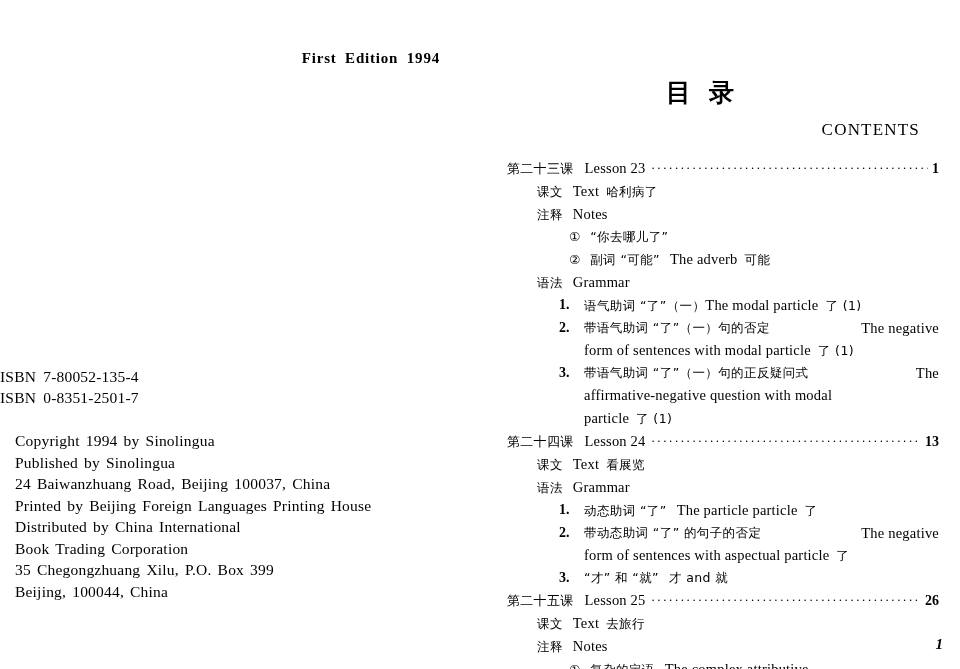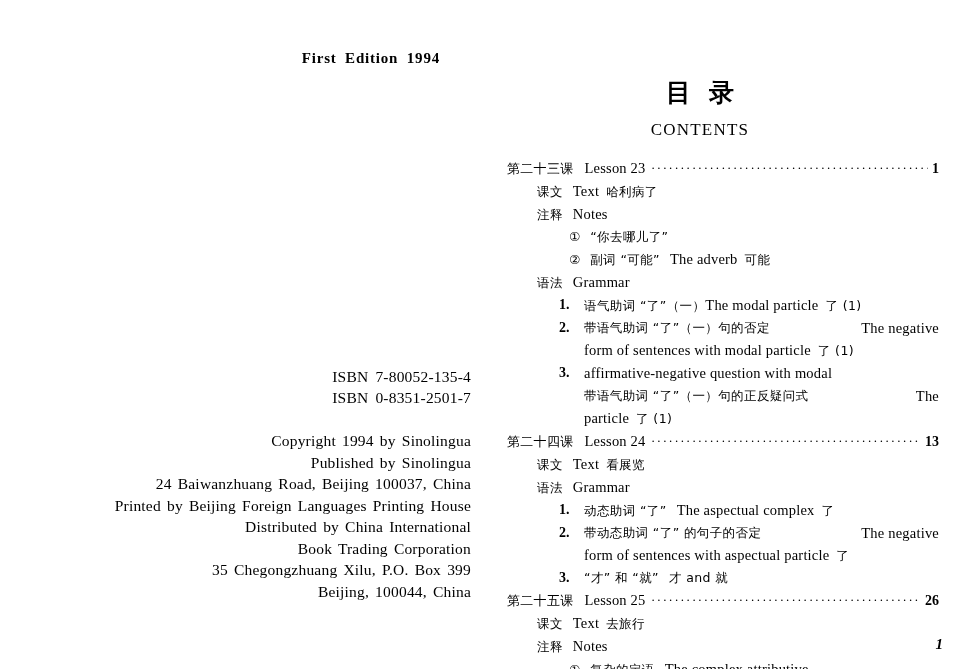--- a/index.html
+++ b/index.html
@@ -41,33 +41,33 @@
     font-weight: bold;
     letter-spacing: 0.8px;
     word-spacing: 4px;
   }
 
   .imprint-block {
     position: absolute;
     left: 0;
     top: 366px;
     width: 440px;
-    text-align: right;
-    margin-left: 31px;
+    text-align: left;
   }
 
   .isbn-line {
     font-size: 15.5px;
     line-height: 21px;
     letter-spacing: 0.2px;
     word-spacing: 3px;
   }
 
   .pub-group {
     margin-top: 22px;
+    padding-left: 15px;
   }
 
   .pub-line {
     font-size: 15.5px;
     line-height: 21.5px;
     letter-spacing: 0.2px;
     word-spacing: 2px;
     white-space: nowrap;
   }
 
@@ -100,21 +100,21 @@
     letter-spacing: 18px;
     text-indent: 18px;
     font-family: "DejaVu Sans", "Liberation Sans", sans-serif;
   }
 
   .toc-title-en {
     position: absolute;
     left: 0;
     top: 106px;
     width: 440px;
-    text-align: center;
+    text-align: right;
     font-size: 17px;
     letter-spacing: 1.2px;
   }
 
   .toc-body {
     position: absolute;
     left: 27px;
     top: 143px;
     width: 432px;
   }
@@ -312,25 +312,25 @@
               <span class="cn">带语气助词 “了”（一）句的否定</span>
               <span class="en">The    negative</span>
             </span>
           <span class="line"><span class="en">form  of  sentences   with  modal  particle</span><span class="sp-2"></span><span class="cn">了 (1)</span></span>
         </span>
       </div>
 
       <div class="num-row">
         <span class="num-marker">3.</span>
         <span class="num-body">
-          <span class="line"><span class="en">affirmative-negative      question      with      modal</span></span>
           <span class="line j">
               <span class="cn">带语气助词 “了”（一）句的正反疑问式</span>
               <span class="en">The</span>
             </span>
+          <span class="line"><span class="en">affirmative-negative      question      with      modal</span></span>
           <span class="line"><span class="en">particle</span><span class="sp-2"></span><span class="cn">了 (1)</span></span>
         </span>
       </div>
 
       <div class="lesson-row">
         <span class="lesson-label">第二十四课</span>
         <span class="lesson-en">Lesson 24</span>
         <span class="leader"></span>
         <span class="lesson-page wide">13</span>
       </div>
@@ -339,21 +339,21 @@
         <span class="cn">课文</span><span class="sp-1"></span><span class="en">Text</span><span class="sp-2"></span><span class="cn">看展览</span>
       </div>
 
       <div class="sub-row">
         <span class="cn">语法</span><span class="sp-1"></span><span class="en">Grammar</span>
       </div>
 
       <div class="num-row">
         <span class="num-marker">1.</span>
         <span class="num-body">
-          <span class="line"><span class="cn">动态助词 “了”</span><span class="sp-1"></span><span class="en">The  aspectual  complex</span><span class="sp-2"></span><span class="cn">了</span></span>
+          <span class="line"><span class="cn">动态助词 “了”</span><span class="sp-1"></span><span class="en">The  particle  particle</span><span class="sp-2"></span><span class="cn">了</span></span>
         </span>
       </div>
 
       <div class="num-row">
         <span class="num-marker">2.</span>
         <span class="num-body">
           <span class="line j">
               <span class="cn">带动态助词 “了” 的句子的否定</span>
               <span class="en">The   negative</span>
             </span>

